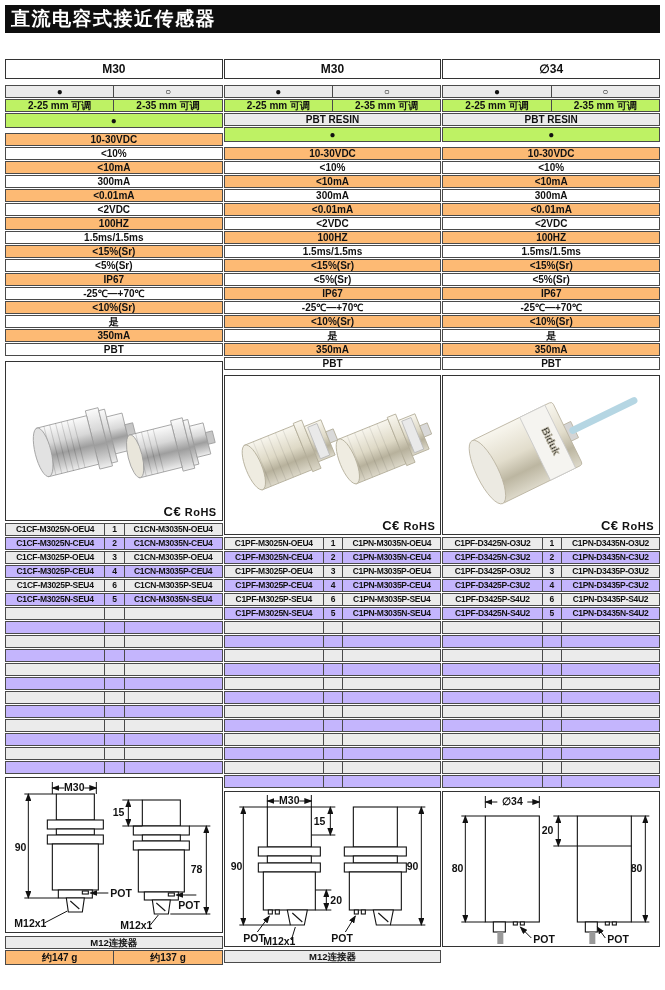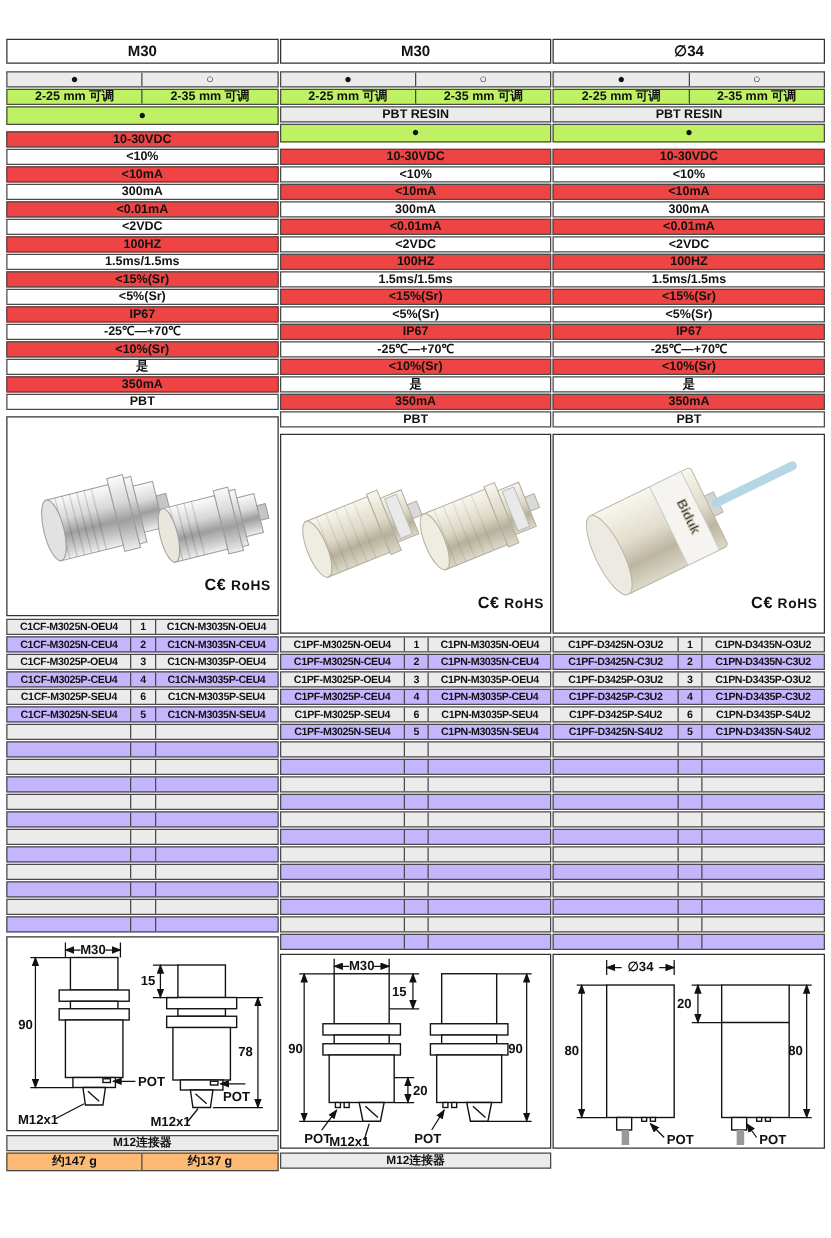--- a/index.html
+++ b/index.html
@@ -14,24 +14,24 @@
   .row{height:13px;border:1px solid #4a4a4a;margin-bottom:1px;font-size:10px;font-weight:bold;
        line-height:11px;text-align:center;background:#bef264;overflow:hidden;white-space:nowrap;}
   .row.gray{background:#ebebeb;}
   .row.two{display:flex;}
   .row.two>div{flex:1;overflow:hidden;}
   .row.two>div:first-child{border-right:1px solid #4a4a4a;}
   .row.dotrow{height:15px;line-height:13px;}
   .specs{margin-top:5px;}
   .spec-row{height:13px;border:1px solid #4a4a4a;margin-bottom:1px;font-size:10px;font-weight:bold;
             line-height:11px;text-align:center;background:#fff;overflow:hidden;white-space:nowrap;}
-  .spec-row.gray{background:#ef4444;}
+  .spec-row.gray{background:#fdba74;}
   .photo-box{height:160px;border:1px solid #333;margin:5px 0 2px;position:relative;background:#fff;}
   .photo-box svg{display:block;width:100%;height:100%;}
-  .ce{position:absolute;right:5px;bottom:17px;font-size:11px;font-weight:bold;letter-spacing:.5px;}
+  .ce{position:absolute;right:5px;bottom:1px;font-size:11px;font-weight:bold;letter-spacing:.5px;}
   .ce .cechar{font-size:13px;}
   .part-table{margin-top:1px;}
   .part-row{display:flex;height:13px;border:1px solid #4a4a4a;margin-bottom:1px;background:#c4b5fd;
             font-size:8.5px;font-weight:bold;letter-spacing:-0.3px;}
   .part-row.gray{background:#ebebeb;}
   .pc{line-height:11px;text-align:center;overflow:hidden;white-space:nowrap;}
   .pc0{width:46%;border-right:1px solid #4a4a4a;}
   .pc1{width:9%;border-right:1px solid #4a4a4a;}
   .pc2{width:45%;}
   .dims-box{height:156px;border:1px solid #333;margin:3px 0;background:#fff;}
@@ -41,20 +41,21 @@
            line-height:13px;text-align:center;background:#fdba74;}
   .weights>div{flex:1;overflow:hidden;}
   .weights>div:first-child{border-right:1px solid #4a4a4a;}
   svg text{font-family:"Liberation Sans",sans-serif;font-weight:bold;font-size:10.5px;fill:#111;}
 </style>
 </head>
 <body>
 
 <div id="page">
 
+  <div class="title-bar">直流电容式接近传感器</div>
 
   <div class="columns">
 
     <div class="col">
       <div class="hdr">M30</div>
       <div class="row gray two">
         <div>●</div>
         <div>○</div>
       </div>
       <div class="row two">

